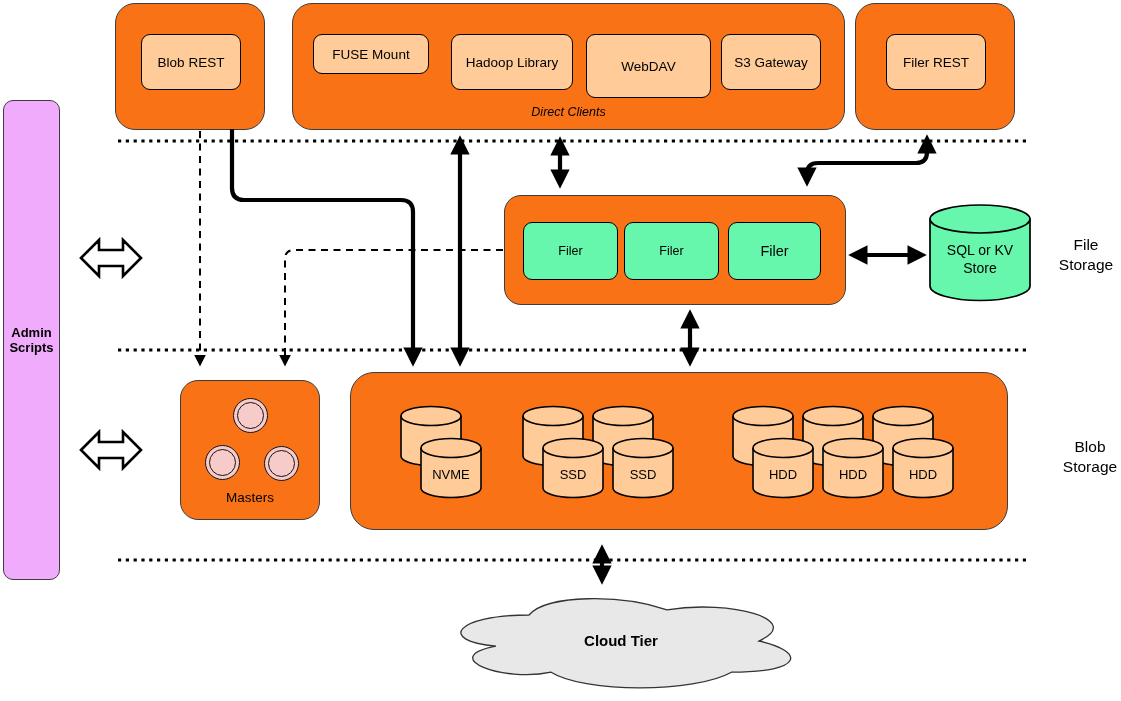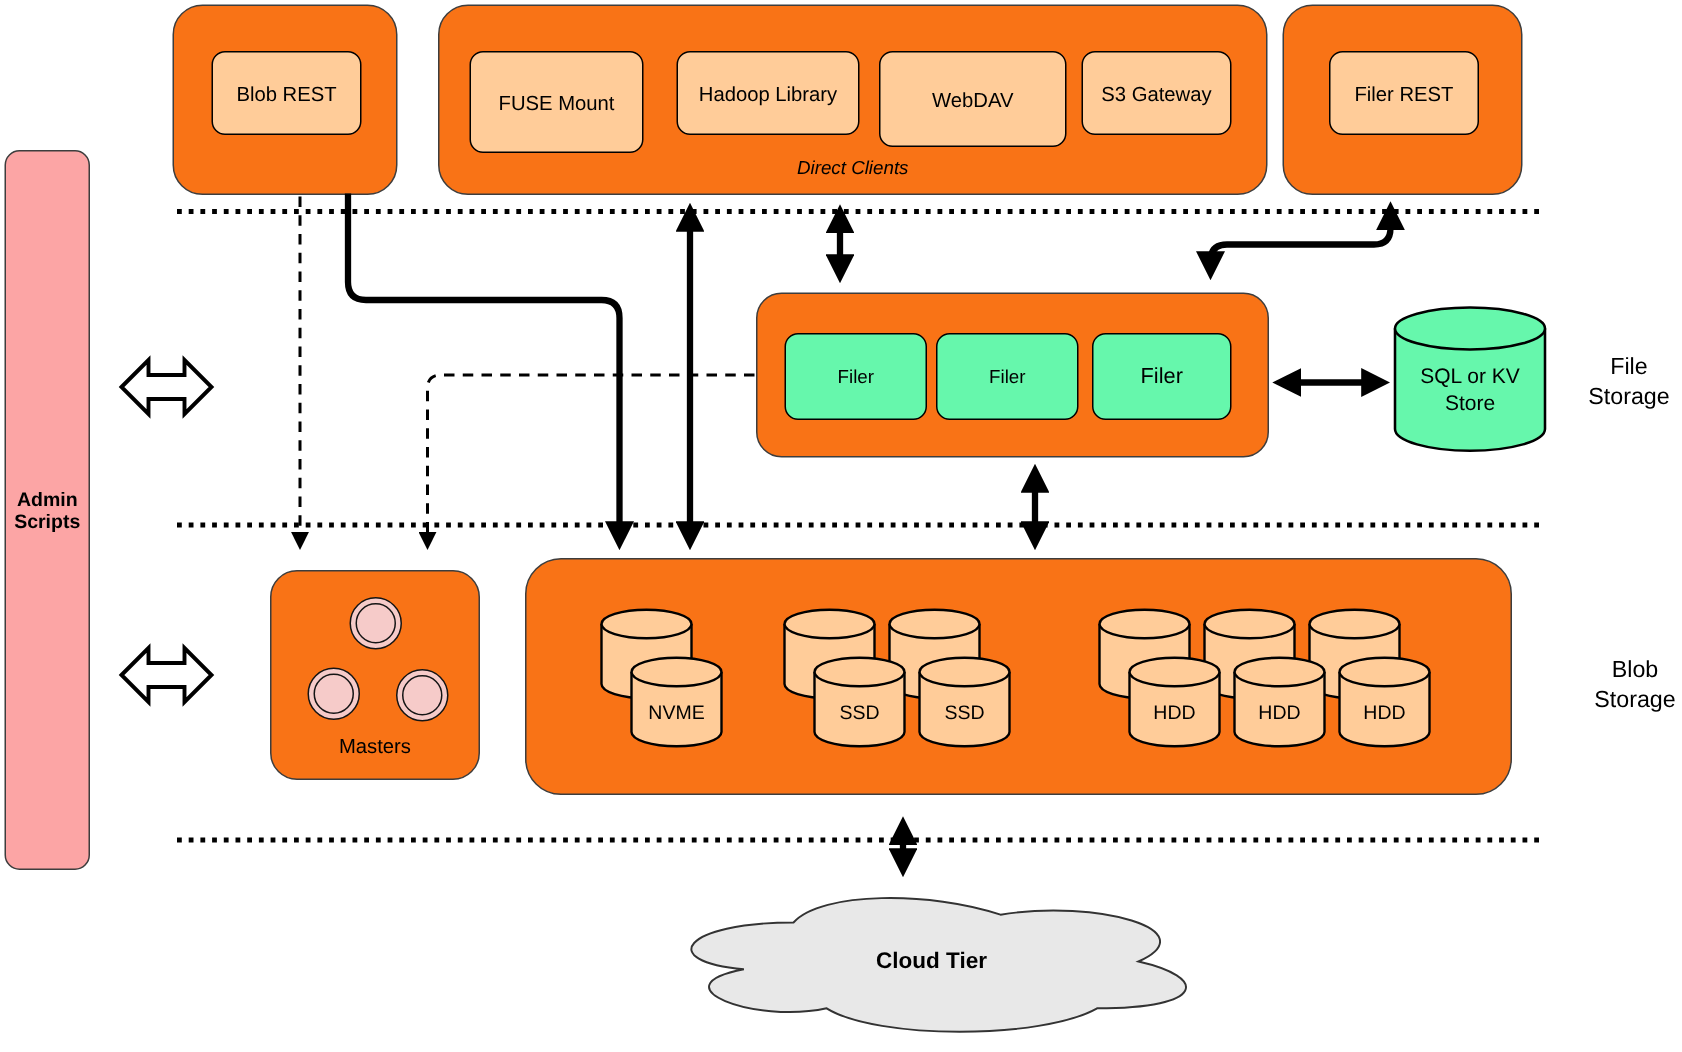--- a/index.html
+++ b/index.html
@@ -24,21 +24,21 @@
   }
 
   .two-line { position:absolute; text-align:center; font-size:15.5px; line-height:20px; }
   .two-line span { display:block; }
 
   .bold { font-weight:normal; }
 
   
   #admin-box {
     position:absolute; left:3px; top:100px; width:57px; height:480px;
-    background:#fca5a5; border:1.3px solid #3d3d3d; border-radius:10px;
+    background:#f0abfc; border:1.3px solid #3d3d3d; border-radius:10px;
     box-sizing:border-box; display:flex; align-items:center; justify-content:center;
     text-align:center; font-size:13px; font-weight:bold; line-height:15px;
   }
 
   
   .mcircle {
     position:absolute; width:33px; height:33px; border-radius:50%;
     background:#F6CBC9; border:1.6px solid #141414; box-sizing:content-box;
   }
   .mcircle::after {
@@ -85,21 +85,21 @@
       <span>Admin</span><br>
       <span>Scripts</span>
     </div>
   </div>
 
   <div class="container" style="left:115px; top:3px; width:150px; height:127px;">
     <div class="node orange" style="left:25px; top:30px; width:100px; height:56px;">Blob REST</div>
   </div>
 
   <div class="container" style="left:292px; top:3px; width:553px; height:127px;">
-    <div class="node orange" style="left:20px;  top:30px; width:116px; height:68px;">FUSE Mount</div>
+    <div class="node orange" style="left:20px;  top:30px; width:116px; height:40px;">FUSE Mount</div>
     <div class="node orange" style="left:158px; top:30px; width:122px; height:56px;">Hadoop Library</div>
     <div class="node orange" style="left:293px; top:30px; width:125px; height:64px;">WebDAV</div>
     <div class="node orange" style="left:428px; top:30px; width:100px; height:56px;">S3 Gateway</div>
     <div class="caption" style="bottom:10px;font-style:italic;">Direct Clients</div>
   </div>
 
   <div class="container" style="left:855px; top:3px; width:160px; height:127px;">
     <div class="node orange" style="left:30px; top:30px; width:100px; height:56px;">Filer REST</div>
   </div>
 

